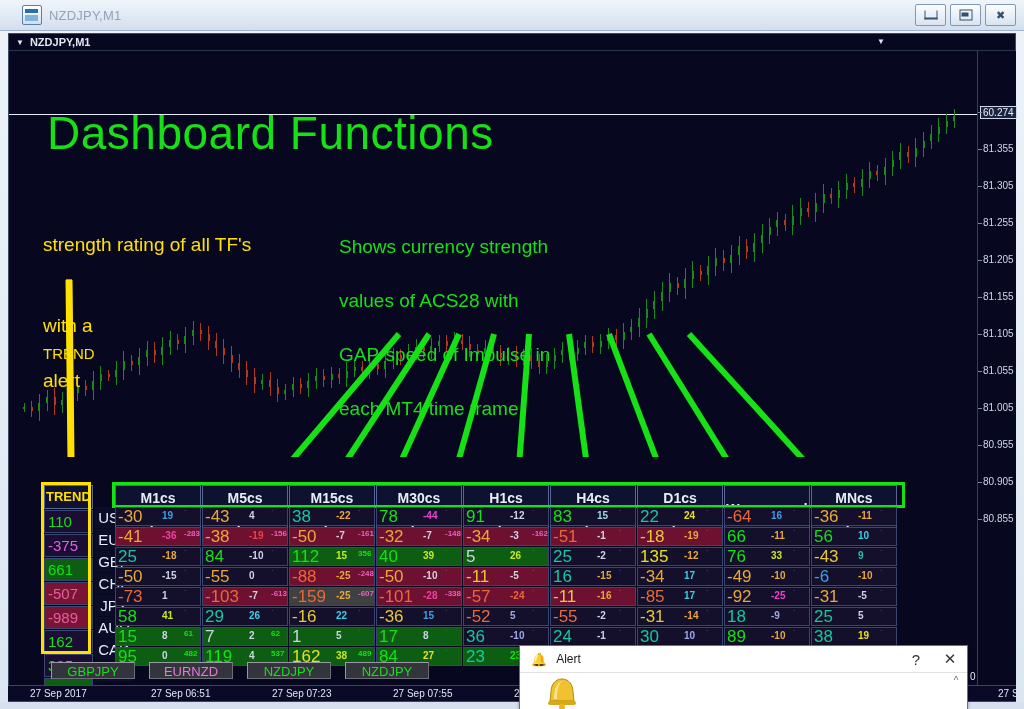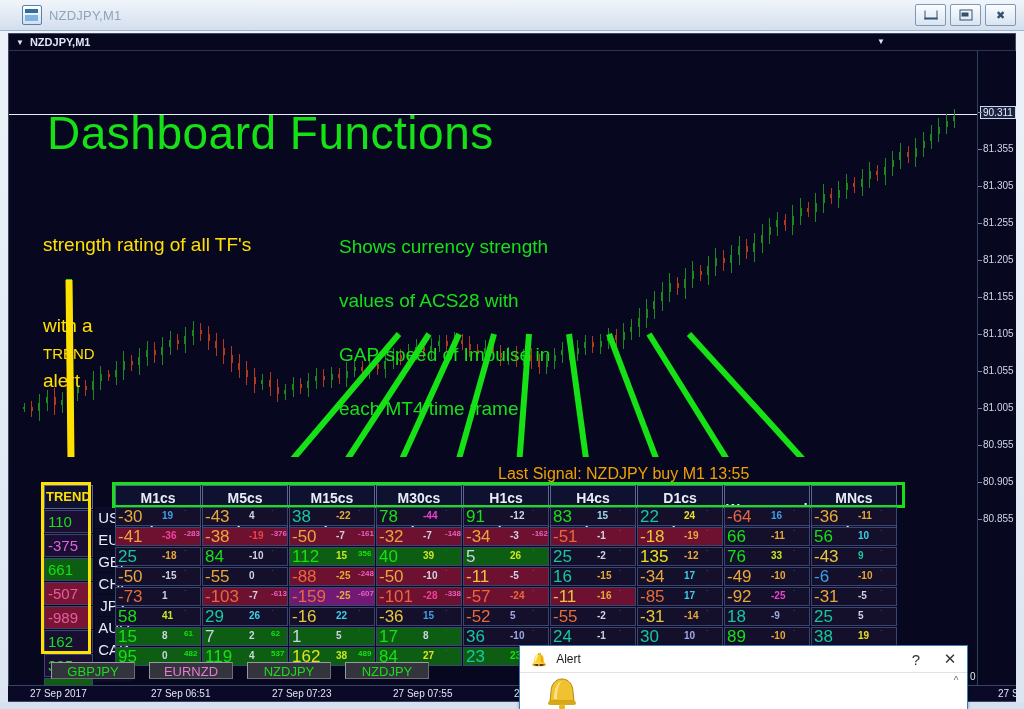--- a/index.html
+++ b/index.html
@@ -700,21 +700,21 @@
             <div style="position: absolute; left: 0px; width: 2px; top: 7.48201px; height: 5.7554px; background: rgb(26, 138, 26);"></div>
           </div>
           <div class="candle" style="left: 944.311px; top: 58.036px; height: 19.1079px;">
             <div class="wick" style="top: 0px; height: 100%; background: rgb(26, 138, 26);"></div>
             <div style="position: absolute; left: 0px; width: 2px; top: 6.96403px; height: 5.17986px; background: rgb(26, 138, 26);"></div>
           </div>
         </div>
     </div>
 
     <div id="priceaxis">
-      <div id="lastprice">90.311</div>
+      <div id="lastprice">60.274</div>
       <div id="ticklabels">
           <div class="ptick" style="top: 61px;"></div>
           <div class="pl" style="top: 92px;">81.355</div>
           <div class="ptick" style="top: 98px;"></div>
           <div class="pl" style="top: 129px;">81.305</div>
           <div class="ptick" style="top: 135px;"></div>
           <div class="pl" style="top: 166px;">81.255</div>
           <div class="ptick" style="top: 172px;"></div>
           <div class="pl" style="top: 203px;">81.205</div>
           <div class="ptick" style="top: 209px;"></div>
@@ -768,21 +768,20 @@
         <line x1="722" y1="432" x2="640" y2="300"></line>
         <line x1="800" y1="432" x2="680" y2="300"></line>
       </g>
       <g stroke="#ffe000" stroke-width="7" fill="none">
         <line x1="60" y1="246" x2="62" y2="425"></line>
       </g>
     </svg>
 
 
     <div id="dashboard">
-      <div id="lastsignal">Last Signal: NZDJPY buy M1 13:55</div>
 
       <table class="grid" id="trend-table" style="left:34px;top:27px;">
         <thead>
             <tr>
               <th class="trend-hdr" style="width:44px;">TREND</th>
             </tr>
           </thead>
         <tbody id="trend-body">
             <tr>
               <td class="trend-cell" style="background: rgb(26, 15, 51); color: rgb(22, 224, 22); width: 44px;">110</td>
@@ -909,21 +908,21 @@
             </tr>
             <tr>
               <td class="cell val-cell" style="width: 86px; background: rgb(110, 16, 48);">
                 <span class="v-main" style="color: rgb(232, 168, 58);">-41</span>
                 <span class="v-gap" style="color: rgb(240, 64, 160); left: 46px;">-36</span>
                 <span class="v-sp" style="color: rgb(232, 96, 192); left: 68px;">-283</span>
               </td>
               <td class="cell val-cell" style="width: 86px; background: rgb(110, 16, 48);">
                 <span class="v-main" style="color: rgb(232, 168, 58);">-38</span>
                 <span class="v-gap" style="color: rgb(240, 64, 64); left: 46px;">-19</span>
-                <span class="v-sp" style="color: rgb(232, 96, 192); left: 68px;">-376</span>
+                <span class="v-sp" style="color: rgb(232, 96, 192); left: 68px;">-156</span>
               </td>
               <td class="cell val-cell" style="width: 86px; background: rgb(110, 16, 48);">
                 <span class="v-main" style="color: rgb(232, 168, 58);">-50</span>
                 <span class="v-gap" style="color: rgb(205, 212, 228); left: 46px;">-7</span>
                 <span class="v-sp" style="color: rgb(232, 96, 192); left: 68px;">-161</span>
               </td>
               <td class="cell val-cell" style="width: 86px; background: rgb(110, 16, 48);">
                 <span class="v-main" style="color: rgb(232, 168, 58);">-32</span>
                 <span class="v-gap" style="color: rgb(205, 212, 228); left: 46px;">-7</span>
                 <span class="v-sp" style="color: rgb(232, 96, 192); left: 68px;">-148</span>
@@ -1052,21 +1051,21 @@
               <td class="cell val-cell" style="width: 86px; background: rgb(20, 15, 42);">
                 <span class="v-main" style="color: rgb(232, 106, 58);">-73</span>
                 <span class="v-gap" style="color: rgb(205, 212, 228); left: 46px;">1</span>
                 <span class="v-sp" style="color: rgb(85, 85, 119); left: 68px;">˙</span>
               </td>
               <td class="cell val-cell" style="width: 86px; background: rgb(110, 16, 48);">
                 <span class="v-main" style="color: rgb(232, 106, 58);">-103</span>
                 <span class="v-gap" style="color: rgb(205, 212, 228); left: 46px;">-7</span>
                 <span class="v-sp" style="color: rgb(232, 96, 192); left: 68px;">-613</span>
               </td>
-              <td class="cell val-cell" style="width: 86px; background: #701a75;">
+              <td class="cell val-cell" style="width: 86px; background: #404040;">
                 <span class="v-main" style="color: rgb(232, 106, 58);">-159</span>
                 <span class="v-gap" style="color: rgb(232, 168, 58); left: 46px;">-25</span>
                 <span class="v-sp" style="color: rgb(232, 96, 192); left: 68px;">-607</span>
               </td>
               <td class="cell val-cell" style="width: 86px; background: rgb(110, 16, 48);">
                 <span class="v-main" style="color: rgb(232, 106, 58);">-101</span>
                 <span class="v-gap" style="color: rgb(240, 64, 160); left: 46px;">-28</span>
                 <span class="v-sp" style="color: rgb(232, 96, 192); left: 68px;">-338</span>
               </td>
               <td class="cell val-cell" style="width: 86px; background: rgb(110, 16, 48);">

